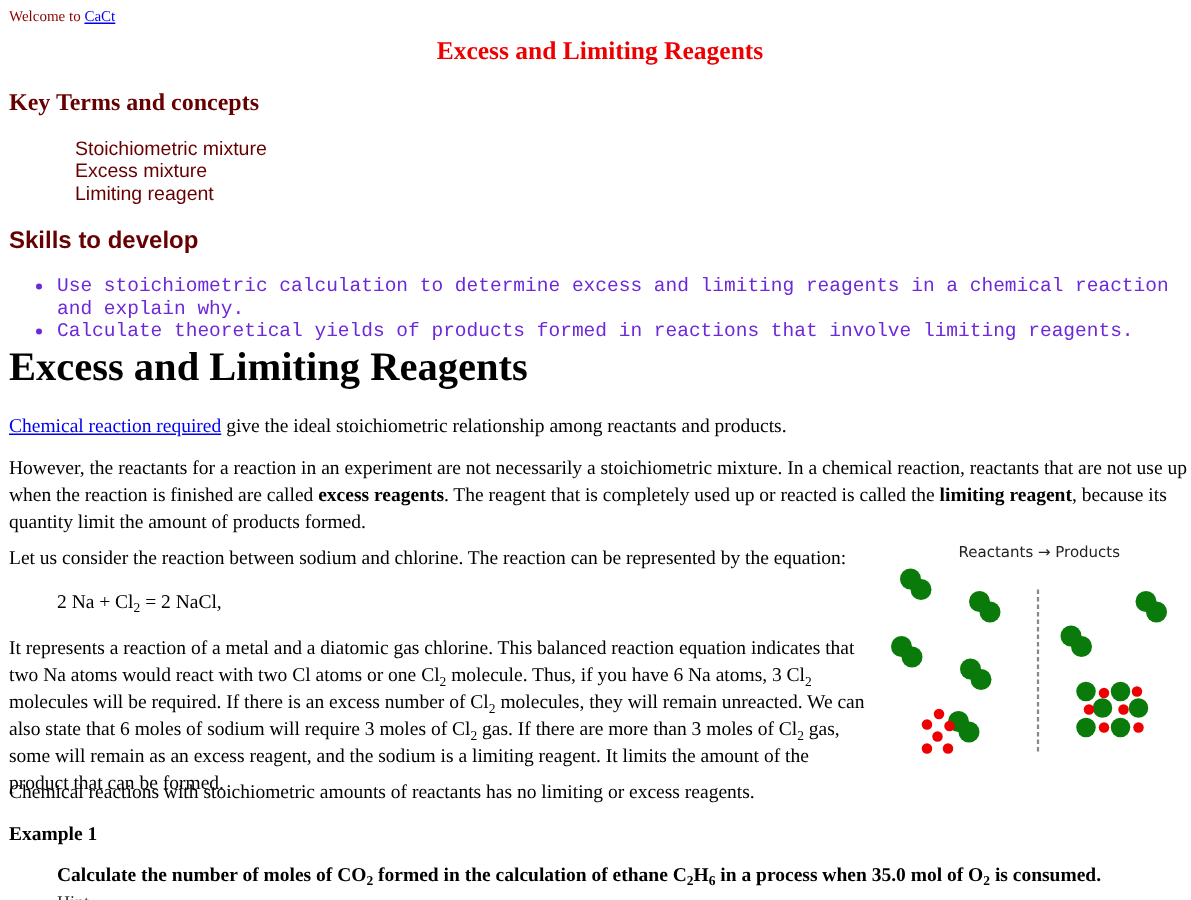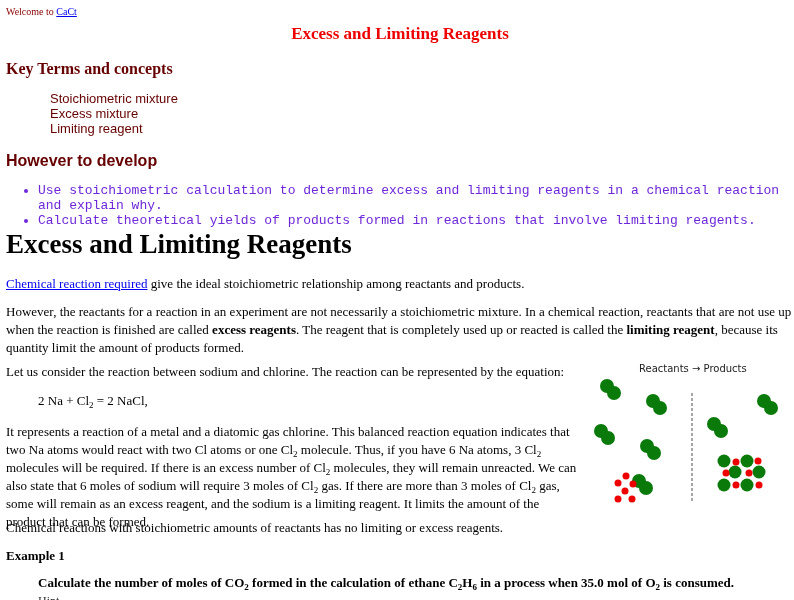--- a/index.html
+++ b/index.html
@@ -30,21 +30,21 @@
 
 <div class="top-title">Excess and Limiting Reagents</div>
 
 <h3 class="h-section" style="top:60px;font-family:Liberation Serif, serif;">Key Terms and concepts</h3>
 <div class="terms">
   <div>Stoichiometric mixture</div>
   <div>Excess mixture</div>
   <div>Limiting reagent</div>
 </div>
 
-<h3 class="h-section" style="top:152px;">However to develop</h3>
+<h3 class="h-section" style="top:152px;">Skills to develop</h3>
 <ul class="skills">
   <li>Use stoichiometric calculation to determine excess and limiting reagents in a chemical reaction and explain why.</li>
   <li>Calculate theoretical yields of products formed in reactions that involve limiting reagents.</li>
 </ul>
 
 <h1 class="main-h1">Excess and Limiting Reagents</h1>
 
 <p class="p" style="top:275px;">
   <a href="#">Chemical reaction required</a><span> give the ideal stoichiometric relationship among reactants and products.</span>
 </p>

